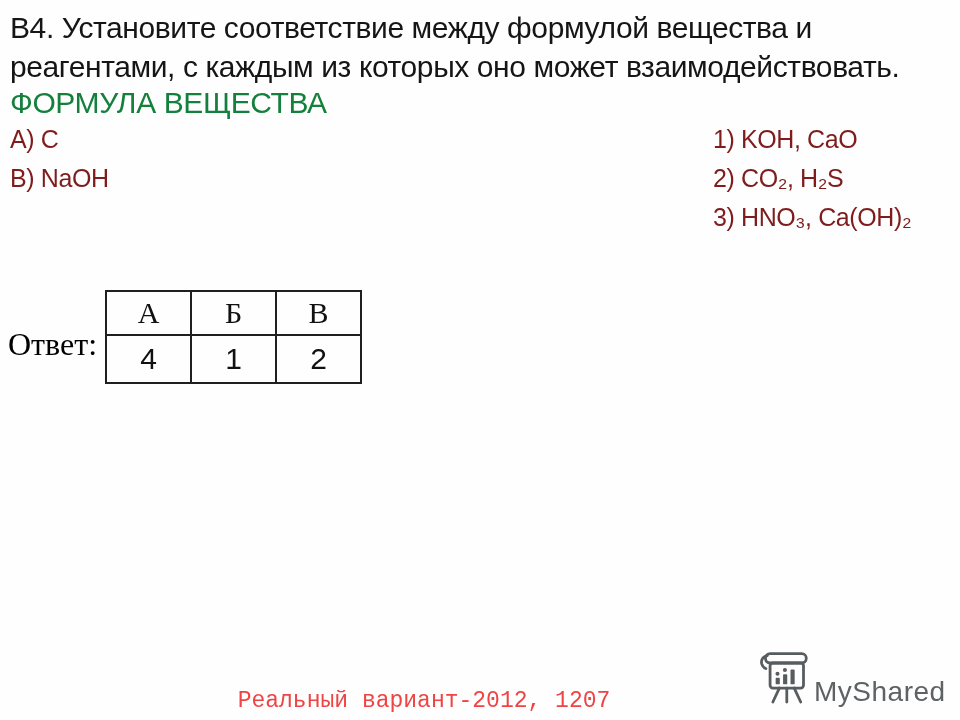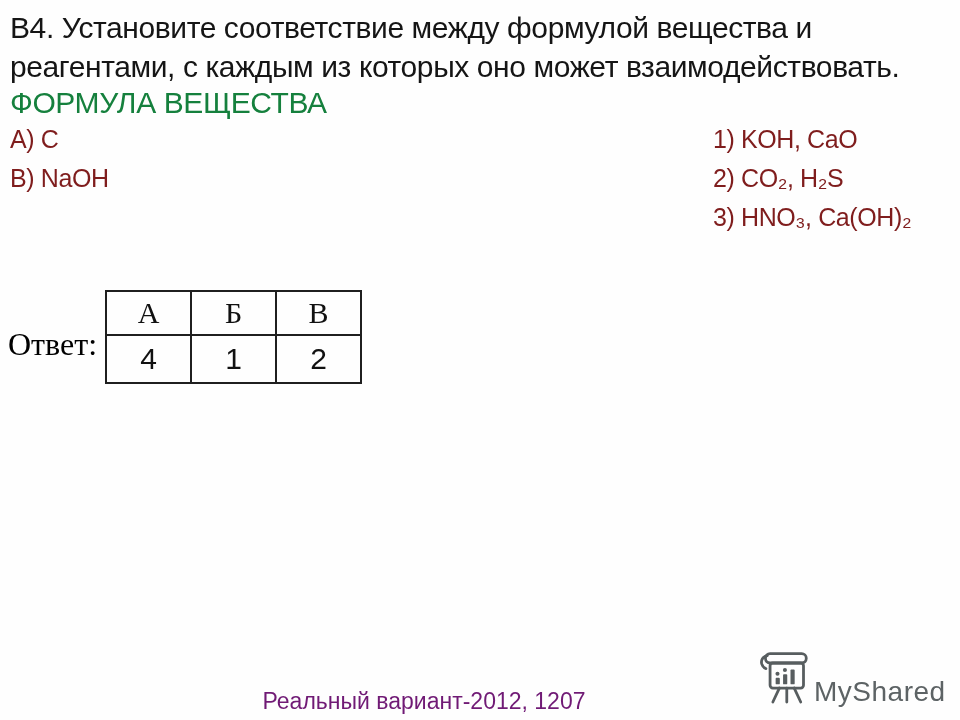--- a/index.html
+++ b/index.html
@@ -81,23 +81,23 @@
     font-family: "Liberation Sans", "DejaVu Sans", sans-serif;
     font-size: 30px;
     color: #111;
   }
   .footer-caption {
     position: absolute;
     left: 0;
     top: 688px;
     width: 848px;
     text-align: center;
-    font-family: Liberation Sans, sans-serif;
+    font-family: Liberation Mono, monospace;
     font-size: 23px;
-    color: #701a75;
+    color: #ef4444;
   }
   .watermark {
     position: absolute;
     left: 758px;
     top: 648px;
     display: flex;
     align-items: flex-end;
   }
   .watermark .logo-icon {
     width: 52px;

